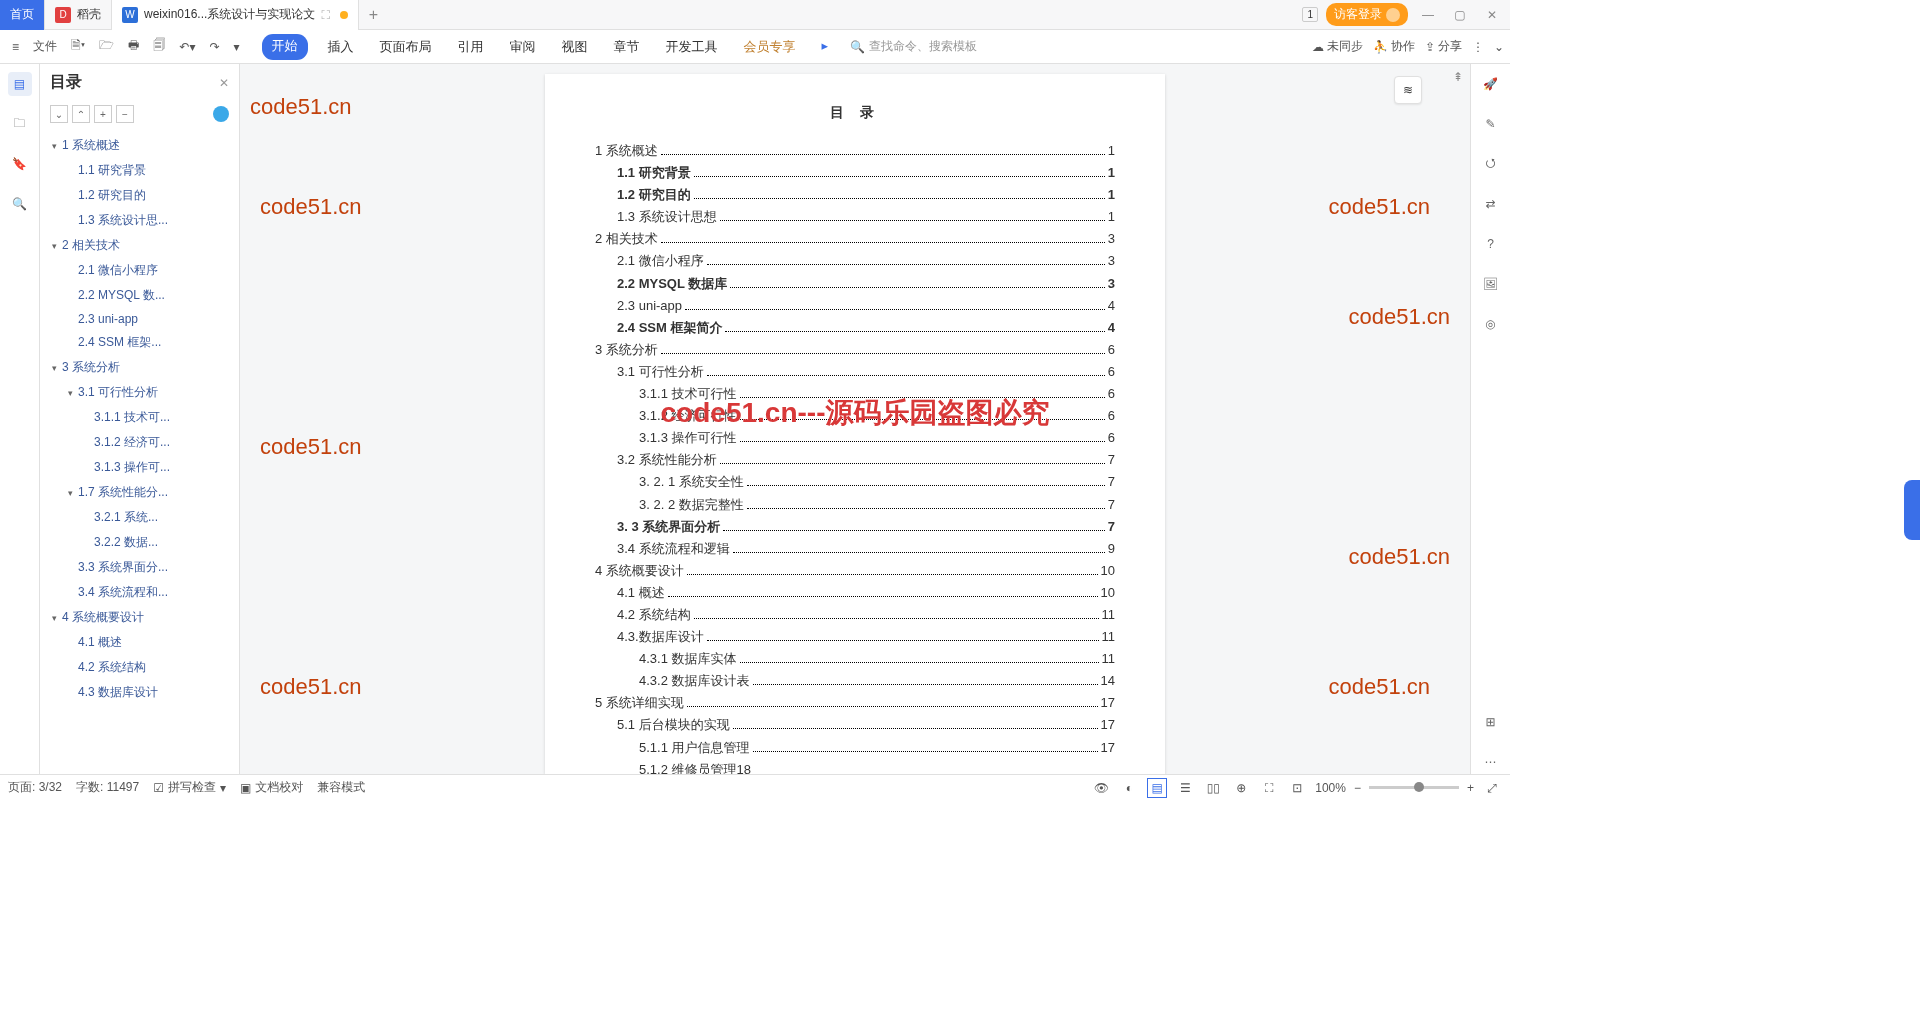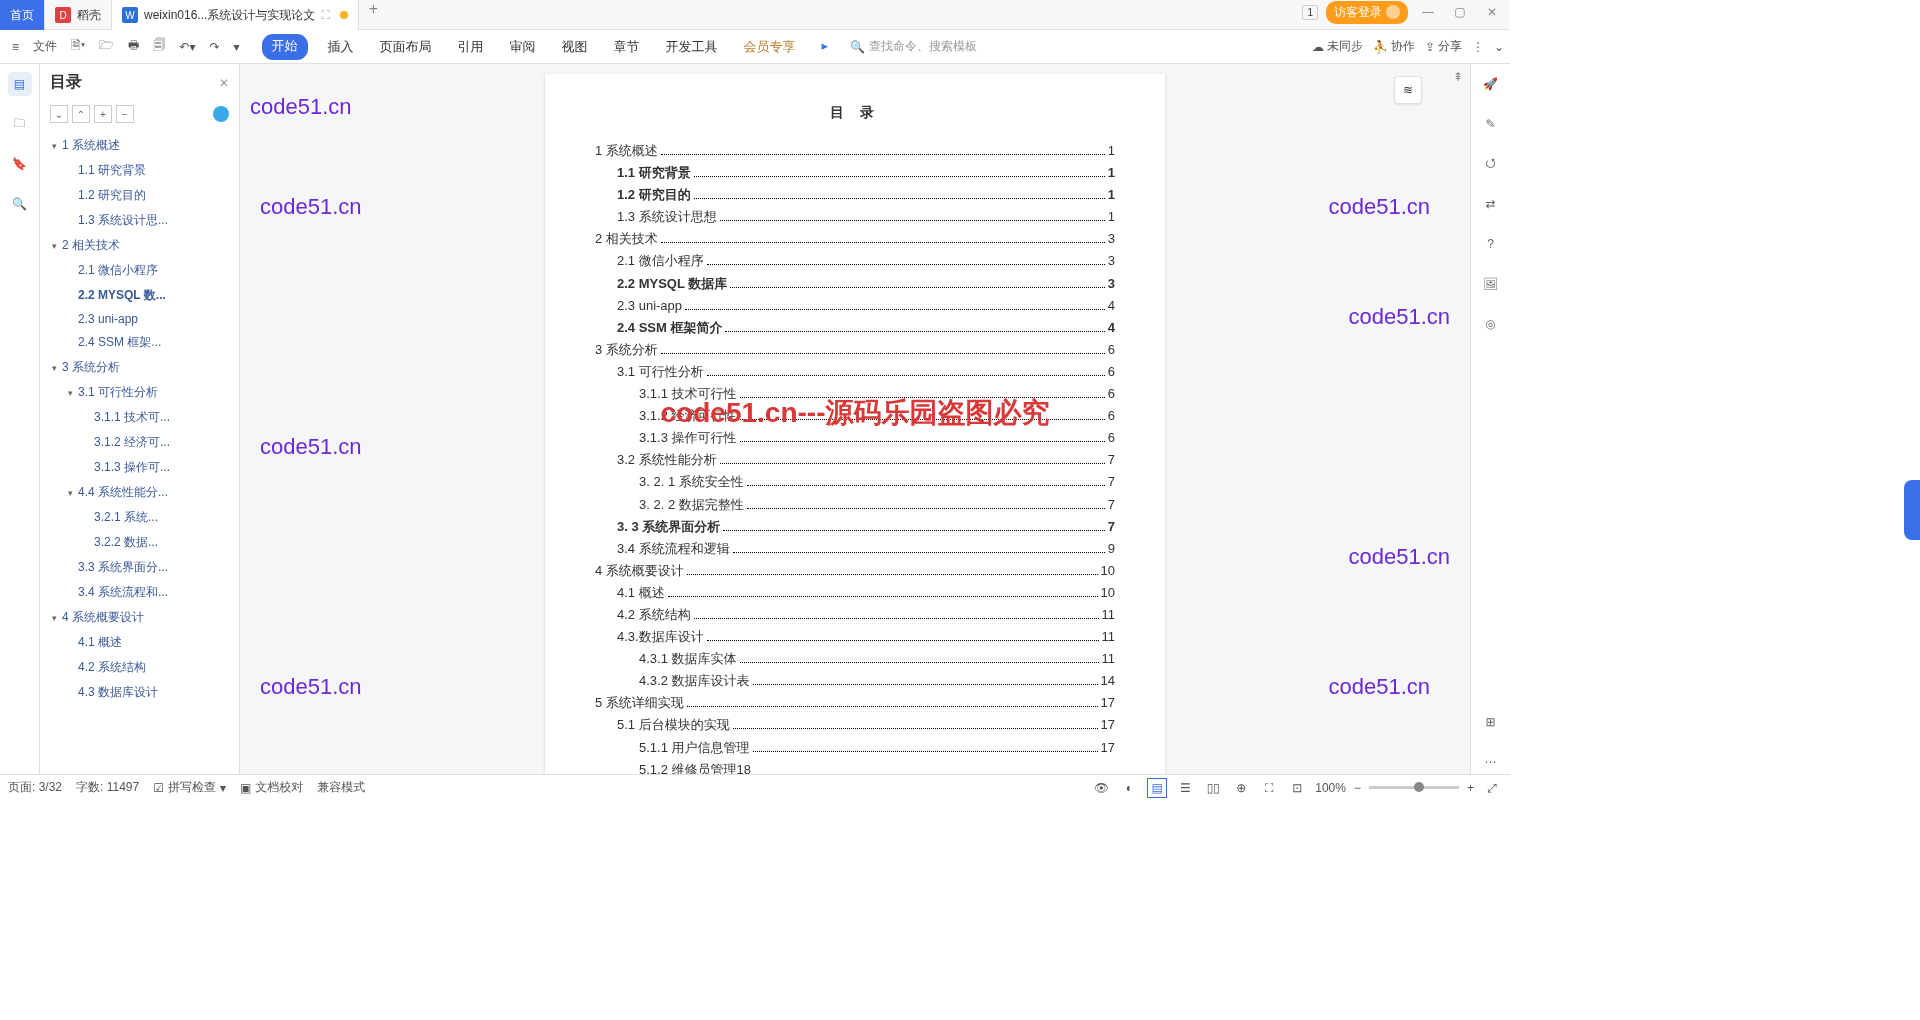--- a/index.html
+++ b/index.html
@@ -1,17 +1,17 @@
 <!DOCTYPE html>
 <html><head>
 <meta charset="utf-8">
 <style>
 * { margin:0; padding:0; box-sizing:border-box; font-family:"Microsoft YaHei",Arial,sans-serif; }
 body { width:1510px; height:800px; background:#fff; overflow:hidden; font-size:12px; color:#333; }
-.titlebar { height:30px; background:#f7f7f8; display:flex; align-items:flex-start; border-bottom:1px solid #e0e0e0; }
+.titlebar { height:30px; background:#f7f7f8; display:flex; align-items:center; border-bottom:1px solid #e0e0e0; }
 .tab { height:30px; display:flex; align-items:center; padding:0 10px; gap:6px; border-right:1px solid #e0e0e0; cursor:pointer; }
 .tab.home { background:#3a6fe8; color:#fff; font-weight:500; }
 .tab.active { background:#fff; }
 .tab .ico { width:16px; height:16px; display:inline-flex; align-items:center; justify-content:center; border-radius:2px; font-size:10px; }
 .dk-ico { background:#e14040; color:#fff; }
 .doc-ico { background:#2d6fd8; color:#fff; }
 .tab .dot { width:8px; height:8px; border-radius:50%; background:#ffb020; margin-left:4px; }
 .tab-add { padding:0 10px; font-size:16px; color:#888; cursor:pointer; }
 .titlebar .right { margin-left:auto; display:flex; align-items:center; gap:8px; padding-right:6px; }
 .badge-box { border:1px solid #ccc; padding:1px 4px; font-size:10px; border-radius:2px; }
@@ -42,21 +42,21 @@
 .ol-item { display:flex; align-items:center; padding:4px 4px; cursor:pointer; color:#3a5998; white-space:nowrap; overflow:hidden; text-overflow:ellipsis; }
 .ol-item .car { width:10px; display:inline-block; color:#666; font-size:9px; }
 .canvas { flex:1; background:#f5f6f7; overflow:auto; position:relative; display:flex; justify-content:center; padding-top:10px; }
 .page { width:620px; background:#fff; box-shadow:0 1px 3px rgba(0,0,0,.15); padding:30px 50px; font-family:"SimSun",serif; position:relative; }
 .page h2 { text-align:center; font-size:14px; letter-spacing:6px; margin-bottom:18px; font-weight:600; }
 .toc-row { display:flex; align-items:baseline; font-size:13px; line-height:1.7; }
 .toc-row .lbl { white-space:nowrap; }
 .toc-row .dots { flex:1; border-bottom:1px dotted #000; margin:0 3px 3px; }
 .toc-row .pg { white-space:nowrap; }
 .bold { font-weight:600; }
-.wm { position:absolute; color:#6d28d9; font-size:22px; font-family:Arial; pointer-events:none; user-select:none; }
+.wm { position:absolute; color:#c2410c; font-size:22px; font-family:Arial; pointer-events:none; user-select:none; }
 .wm-red { position:absolute; color:#d83838; font-size:28px; font-weight:600; pointer-events:none; left:50%; transform:translateX(-50%); top:320px; white-space:nowrap; }
 .rightbar { width:40px; border-left:1px solid #e0e0e0; display:flex; flex-direction:column; align-items:center; padding-top:8px; gap:16px; }
 .rightbar .rb { width:24px; height:24px; display:flex; align-items:center; justify-content:center; color:#666; cursor:pointer; }
 .ai-box { position:absolute; right:48px; top:12px; width:28px; height:28px; background:#fff; border:1px solid #e0e0e0; border-radius:4px; display:flex; align-items:center; justify-content:center; box-shadow:0 1px 2px rgba(0,0,0,.08); cursor:pointer; }
 .scroll-top { position:absolute; right:4px; top:6px; width:16px; text-align:center; color:#888; cursor:pointer; }
 .side-tab { position:absolute; right:0; top:480px; width:16px; height:60px; background:#3a6fe8; border-radius:8px 0 0 8px; }
 .statusbar { height:26px; border-top:1px solid #e0e0e0; display:flex; align-items:center; padding:0 8px; gap:14px; color:#555; font-size:12px; }
 .statusbar .sb { display:flex; align-items:center; gap:4px; cursor:pointer; }
 .statusbar .sright { margin-left:auto; display:flex; align-items:center; gap:8px; }
 .sright .ico { width:20px; height:20px; display:flex; align-items:center; justify-content:center; border:1px solid transparent; cursor:pointer; }
@@ -176,21 +176,21 @@
           <span>1.3 系统设计思...</span>
         </div>
         <div class="ol-item" style="padding-left: 8px;">
           <span class="car">▾</span>
           <span>2 相关技术</span>
         </div>
         <div class="ol-item" style="padding-left: 24px;">
           <span class="car"></span>
           <span>2.1 微信小程序</span>
         </div>
-        <div class="ol-item" style="padding-left: 24px; font-weight: bold;">
+        <div class="ol-item" style="padding-left: 24px;">
           <span class="car"></span>
           <span>2.2 MYSQL 数...</span>
         </div>
         <div class="ol-item" style="padding-left: 24px;">
           <span class="car"></span>
           <span>2.3 uni-app</span>
         </div>
         <div class="ol-item" style="padding-left: 24px;">
           <span class="car"></span>
           <span>2.4 SSM 框架...</span>
@@ -210,21 +210,21 @@
         <div class="ol-item" style="padding-left: 40px;">
           <span class="car"></span>
           <span>3.1.2 经济可...</span>
         </div>
         <div class="ol-item" style="padding-left: 40px;">
           <span class="car"></span>
           <span>3.1.3 操作可...</span>
         </div>
         <div class="ol-item" style="padding-left: 24px;">
           <span class="car">▾</span>
-          <span>4.4 系统性能分...</span>
+          <span>1.7 系统性能分...</span>
         </div>
         <div class="ol-item" style="padding-left: 40px;">
           <span class="car"></span>
           <span>3.2.1  系统...</span>
         </div>
         <div class="ol-item" style="padding-left: 40px;">
           <span class="car"></span>
           <span>3.2.2  数据...</span>
         </div>
         <div class="ol-item" style="padding-left: 24px;">

